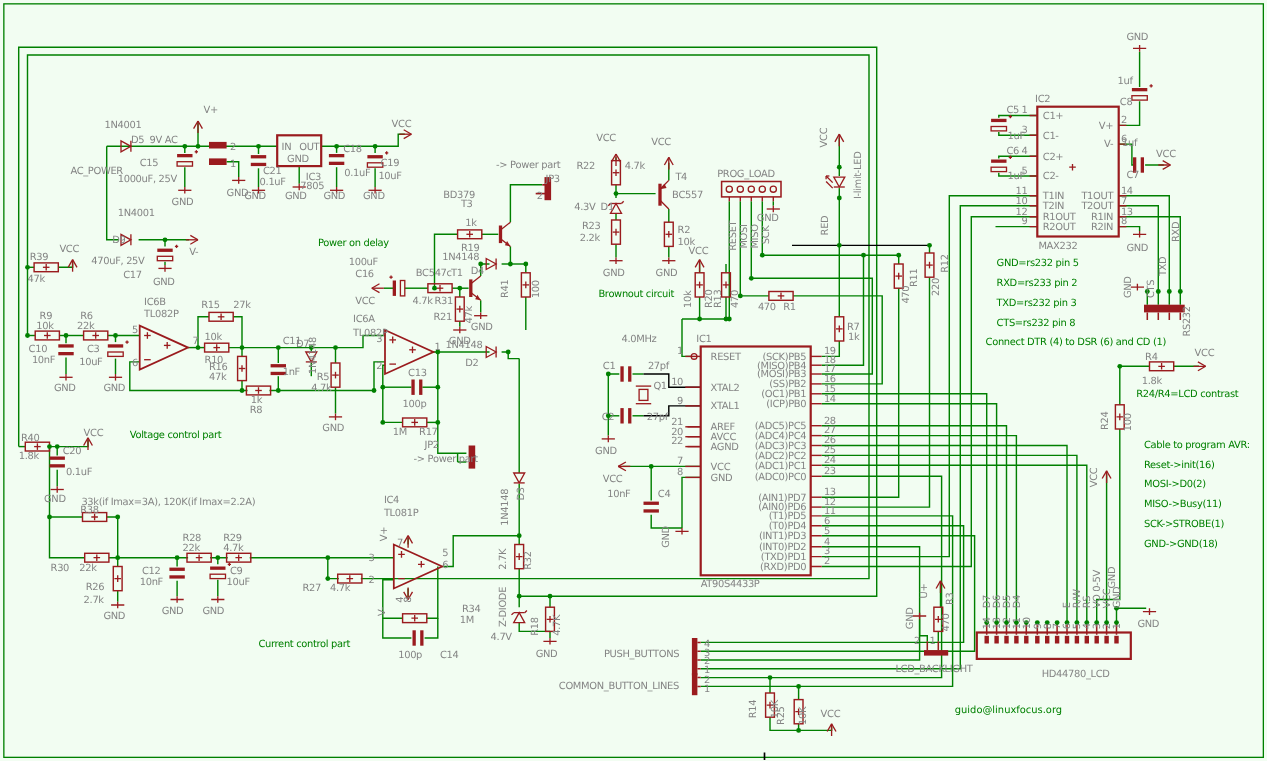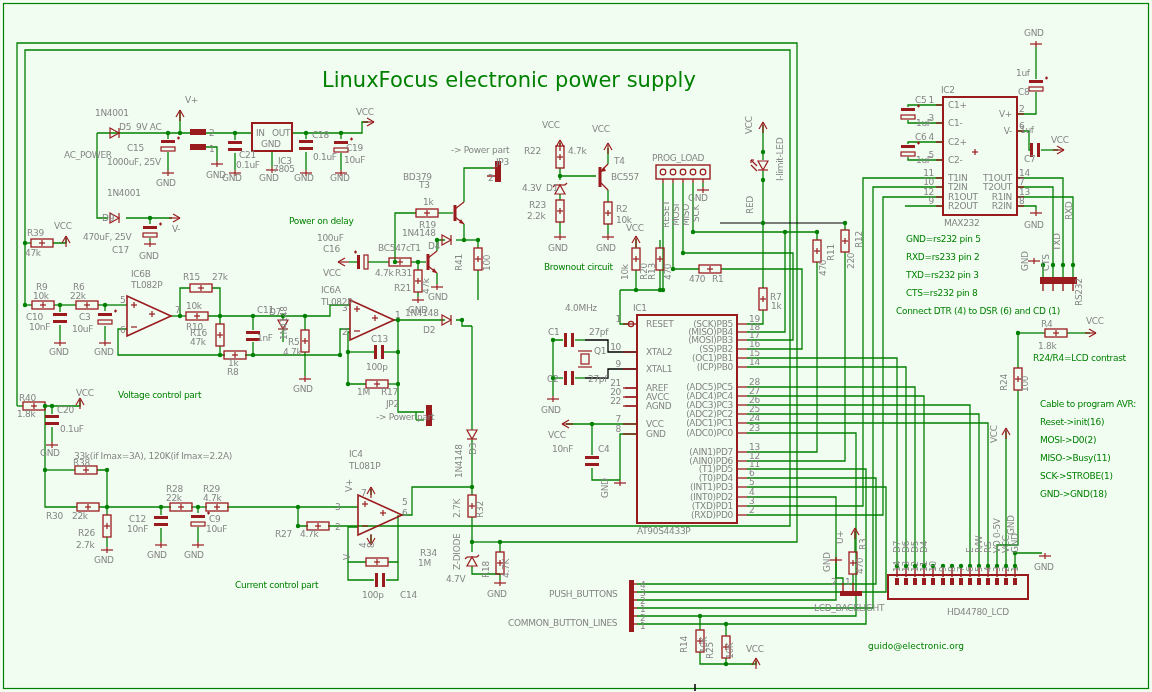--- a/index.html
+++ b/index.html
@@ -1108,15 +1108,14 @@
         <text x="918" y="553" class="lb g" transform="rotate(-90 918 553)">D5</text>
         <text x="927" y="553" class="lb g" transform="rotate(-90 927 553)">D4</text>
         <text x="973" y="553" class="lb g" transform="rotate(-90 973 553)">E</text>
         <text x="982" y="553" class="lb g" transform="rotate(-90 982 553)">R/W</text>
         <text x="991" y="553" class="lb g" transform="rotate(-90 991 553)">RS</text>
         <text x="1000" y="553" class="lb g" transform="rotate(-90 1000 553)">VO 0-5V</text>
         <text x="1009" y="553" class="lb g" transform="rotate(-90 1009 553)">VCC</text>
         <text x="1018" y="553" class="lb g" transform="rotate(-90 1018 553)">GND</text>
       </g>
   </svg>
-  <div id="title">LinuxFocus electronic power supply</div>
-  <div id="credit">guido@electronic.org</div>
+  <div id="credit">guido@linuxfocus.org</div>
 </div>
 
 </body></html>

